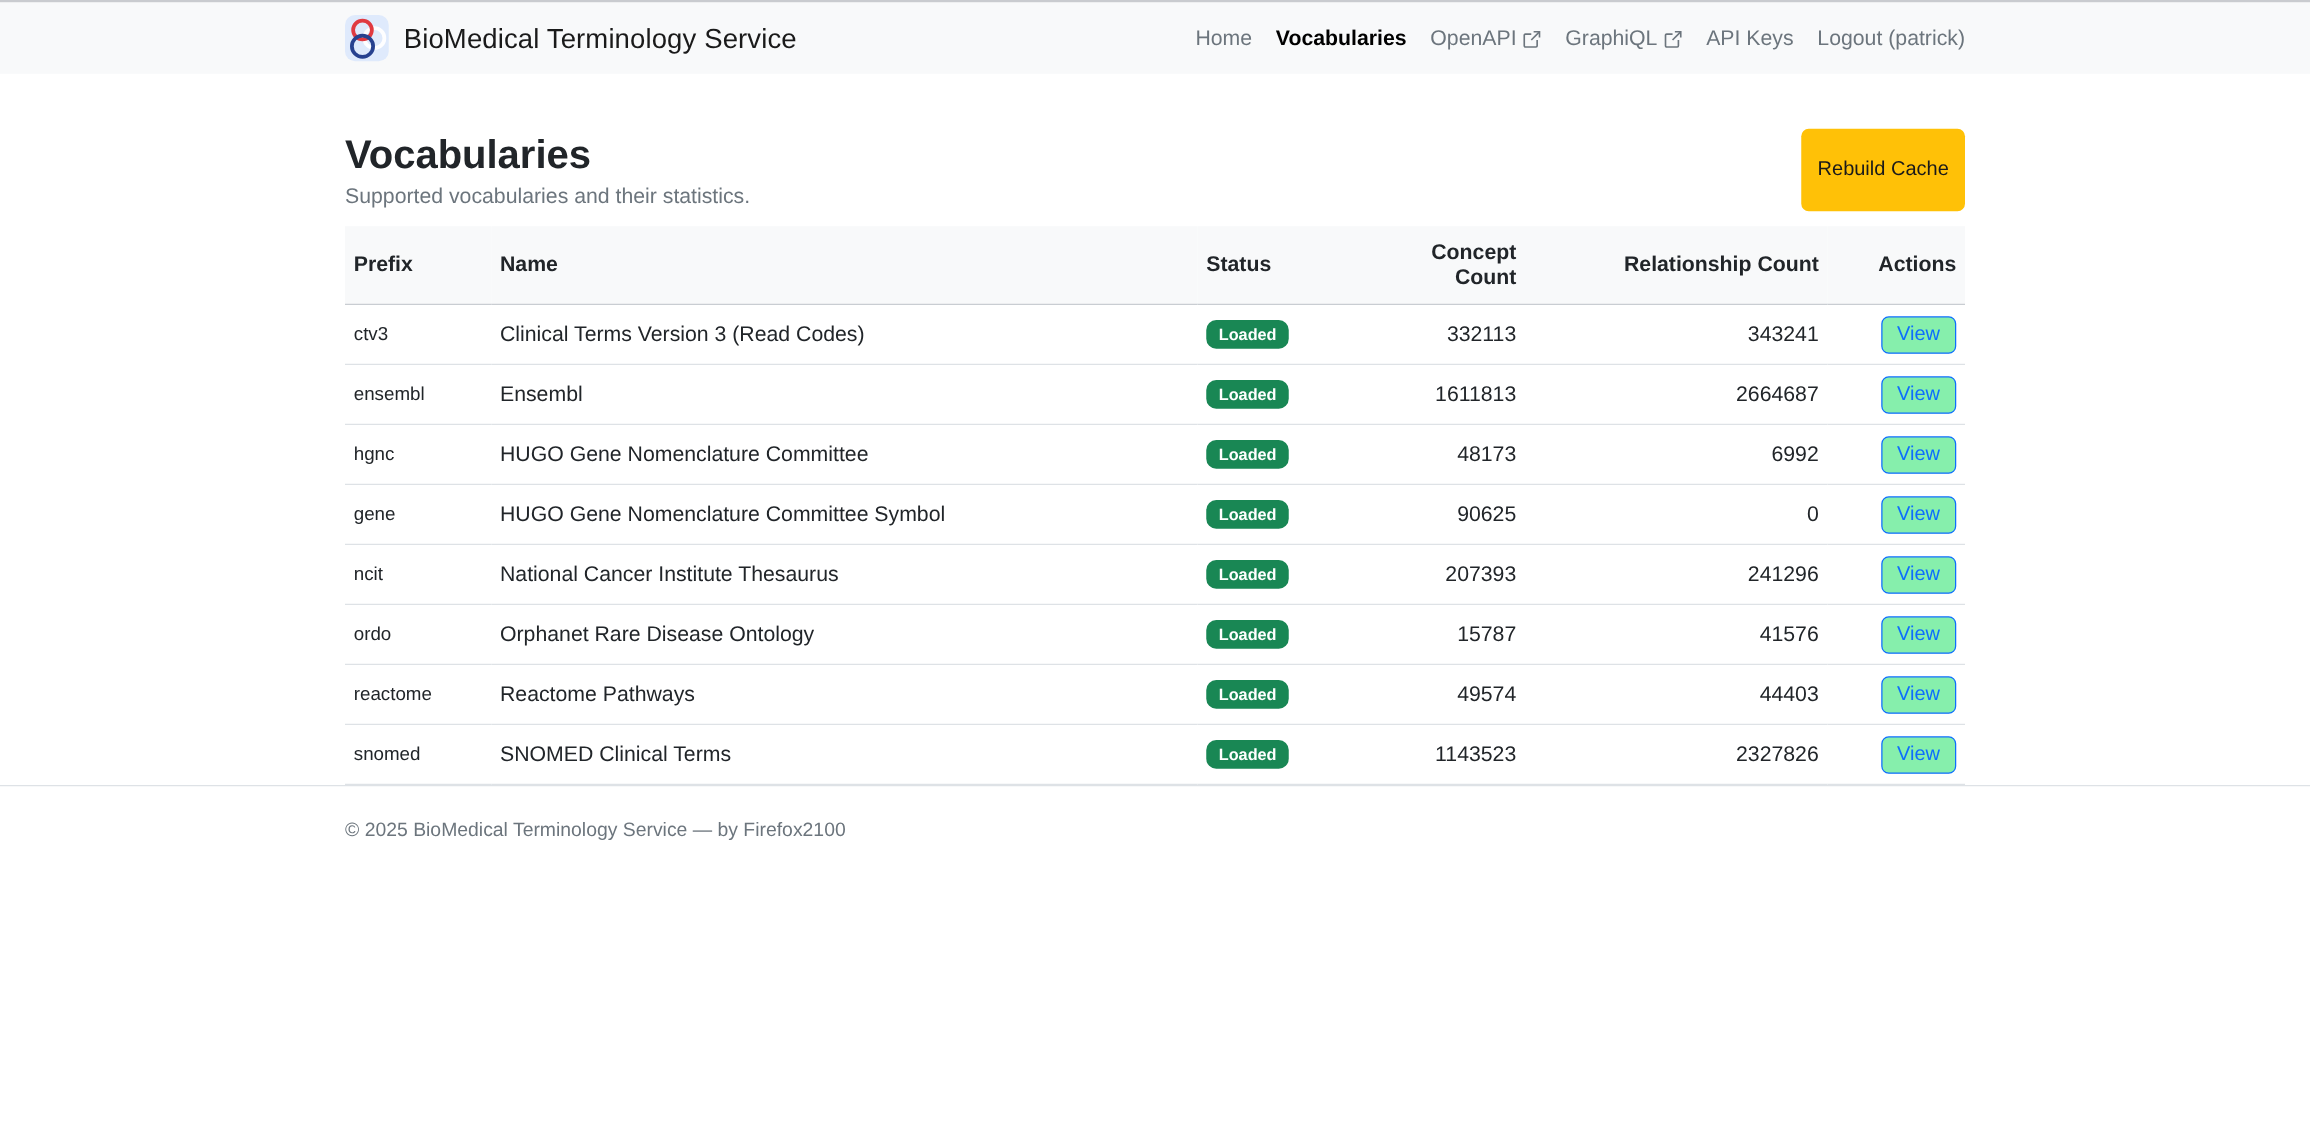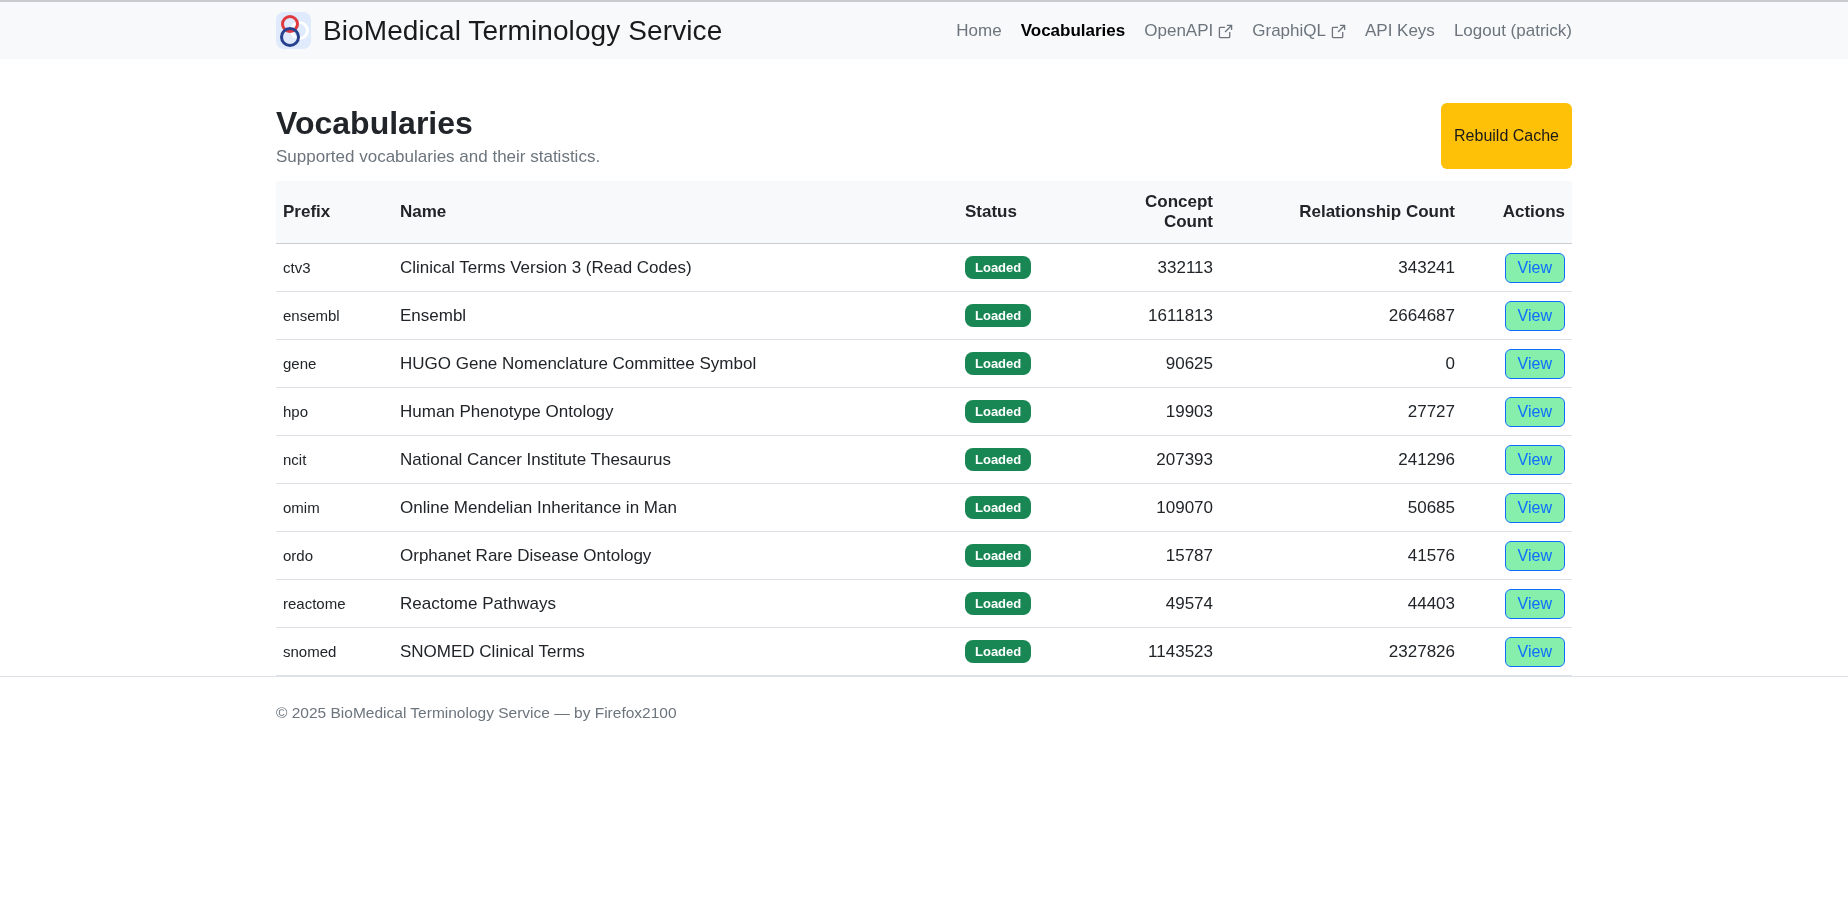--- a/index.html
+++ b/index.html
@@ -24,21 +24,21 @@
   }
   .brand { display: flex; align-items: center; gap: 12px; cursor: pointer; }
   .brand-logo {
     width: 35px; height: 37px; border-radius: 8px;
     background: #dfeafc; position: relative; flex: 0 0 auto;
   }
   .ring { position: absolute; border-radius: 50%; }
   .ring.ghost  { width: 19px; height: 19px; border: 3px solid rgba(255,255,255,0.95); left: 14px; top: 9px; }
   .ring.red    { width: 18px; height: 18px; border: 3.5px solid #e03a41; left: 5px; top: 3px; }
   .ring.blue   { width: 20px; height: 20px; border: 3.5px solid #27418f; left: 4px; top: 15px; }
-  .brand-title { font-size: 28px; color: #1a1a1a; letter-spacing: 0.1px; }
+  .brand-title { font-size: 22px; color: #1a1a1a; letter-spacing: 0.1px; }
   .nav-links { display: flex; align-items: center; gap: 19px; }
   .nav-link {
     font-size: 17px; color: #6c757d; text-decoration: none; cursor: pointer;
     display: inline-flex; align-items: center; gap: 5px; white-space: nowrap;
   }
   .nav-link.active { color: #000000; font-weight: 700; }
   .ext-icon { display: inline-block; margin-top: 1px; }
   
   .main { margin-top: 44px; }
   .page-head { display: flex; align-items: center; justify-content: space-between; }
@@ -157,49 +157,41 @@
           </tr>
           <tr>
             <td class="prefix">ensembl</td>
             <td>Ensembl</td>
             <td><span class="badge">Loaded</span></td>
             <td class="num">1611813</td>
             <td class="num">2664687</td>
             <td class="actions"><button class="btn-view">View</button></td>
           </tr>
           <tr>
+            <td class="prefix">hgnc</td>
+            <td>HUGO Gene Nomenclature Committee</td>
+            <td><span class="badge">Loaded</span></td>
+            <td class="num">48173</td>
+            <td class="num">6992</td>
+            <td class="actions"><button class="btn-view">View</button></td>
+          </tr>
+          <tr>
             <td class="prefix">gene</td>
             <td>HUGO Gene Nomenclature Committee Symbol</td>
             <td><span class="badge">Loaded</span></td>
             <td class="num">90625</td>
             <td class="num">0</td>
             <td class="actions"><button class="btn-view">View</button></td>
           </tr>
           <tr>
-            <td class="prefix">hpo</td>
-            <td>Human Phenotype Ontology</td>
-            <td><span class="badge">Loaded</span></td>
-            <td class="num">19903</td>
-            <td class="num">27727</td>
-            <td class="actions"><button class="btn-view">View</button></td>
-          </tr>
-          <tr>
             <td class="prefix">ncit</td>
             <td>National Cancer Institute Thesaurus</td>
             <td><span class="badge">Loaded</span></td>
             <td class="num">207393</td>
             <td class="num">241296</td>
-            <td class="actions"><button class="btn-view">View</button></td>
-          </tr>
-          <tr>
-            <td class="prefix">omim</td>
-            <td>Online Mendelian Inheritance in Man</td>
-            <td><span class="badge">Loaded</span></td>
-            <td class="num">109070</td>
-            <td class="num">50685</td>
             <td class="actions"><button class="btn-view">View</button></td>
           </tr>
           <tr>
             <td class="prefix">ordo</td>
             <td>Orphanet Rare Disease Ontology</td>
             <td><span class="badge">Loaded</span></td>
             <td class="num">15787</td>
             <td class="num">41576</td>
             <td class="actions"><button class="btn-view">View</button></td>
           </tr>

